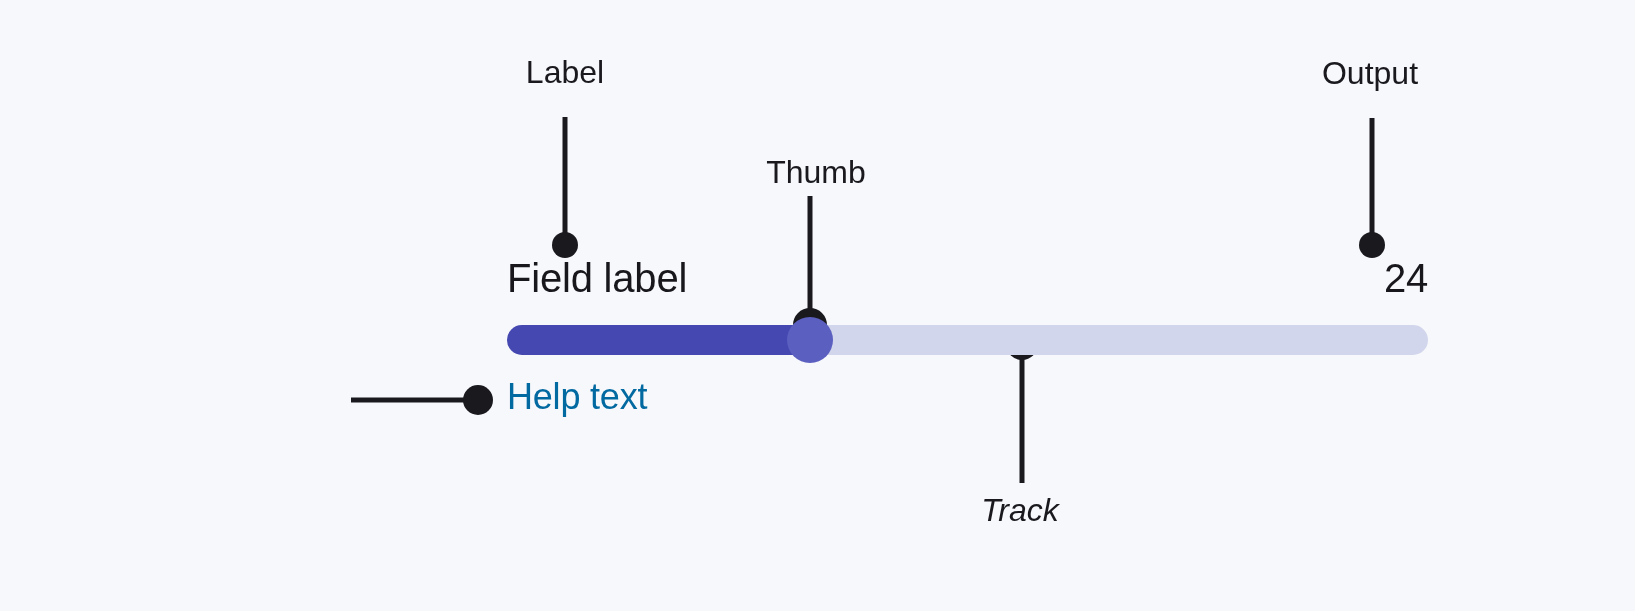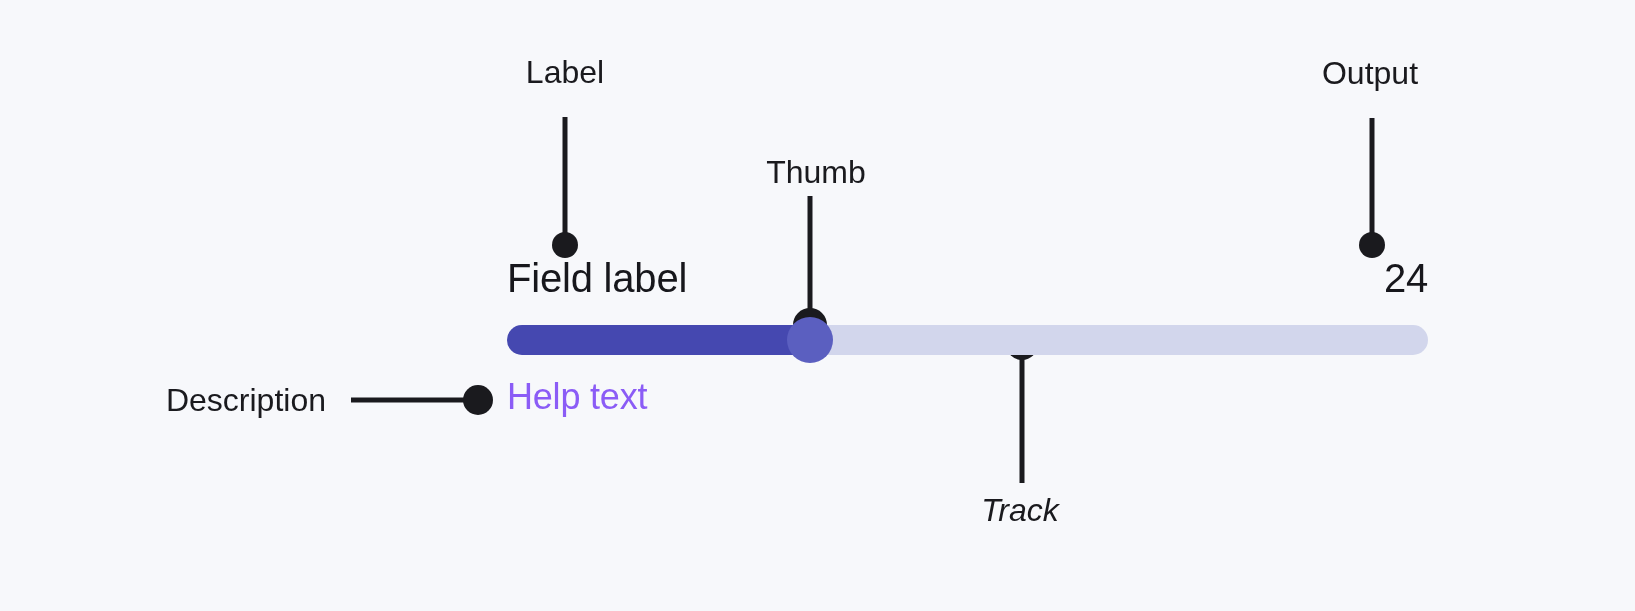--- a/index.html
+++ b/index.html
@@ -90,21 +90,21 @@
     height: 46px;
     border-radius: 50%;
     background: #5b5fc0;
   }
   .help-text {
     position: absolute;
     left: 0px;
     top: 121px;
     font-size: 36px;
     line-height: 1;
-    color: #8b5cf6;
+    color: #0369a1;
     letter-spacing: -0.2px;
     white-space: nowrap;
   }
 
   
   .anno-label {
     position: absolute;
     font-size: 32px;
     line-height: 1;
     color: #1a1a1e;
@@ -162,15 +162,14 @@
   </div>
 
   <div class="anno-label center" id="anno-label-field">Label</div>
 
   <div class="anno-label center" id="anno-label-thumb">Thumb</div>
 
   <div class="anno-label center" id="anno-label-output">Output</div>
 
   <div class="anno-label center" id="anno-label-track">Track</div>
 
-  <div class="anno-label right-end" id="anno-label-desc">Description</div>
 
 </div>
 
 </body></html>

